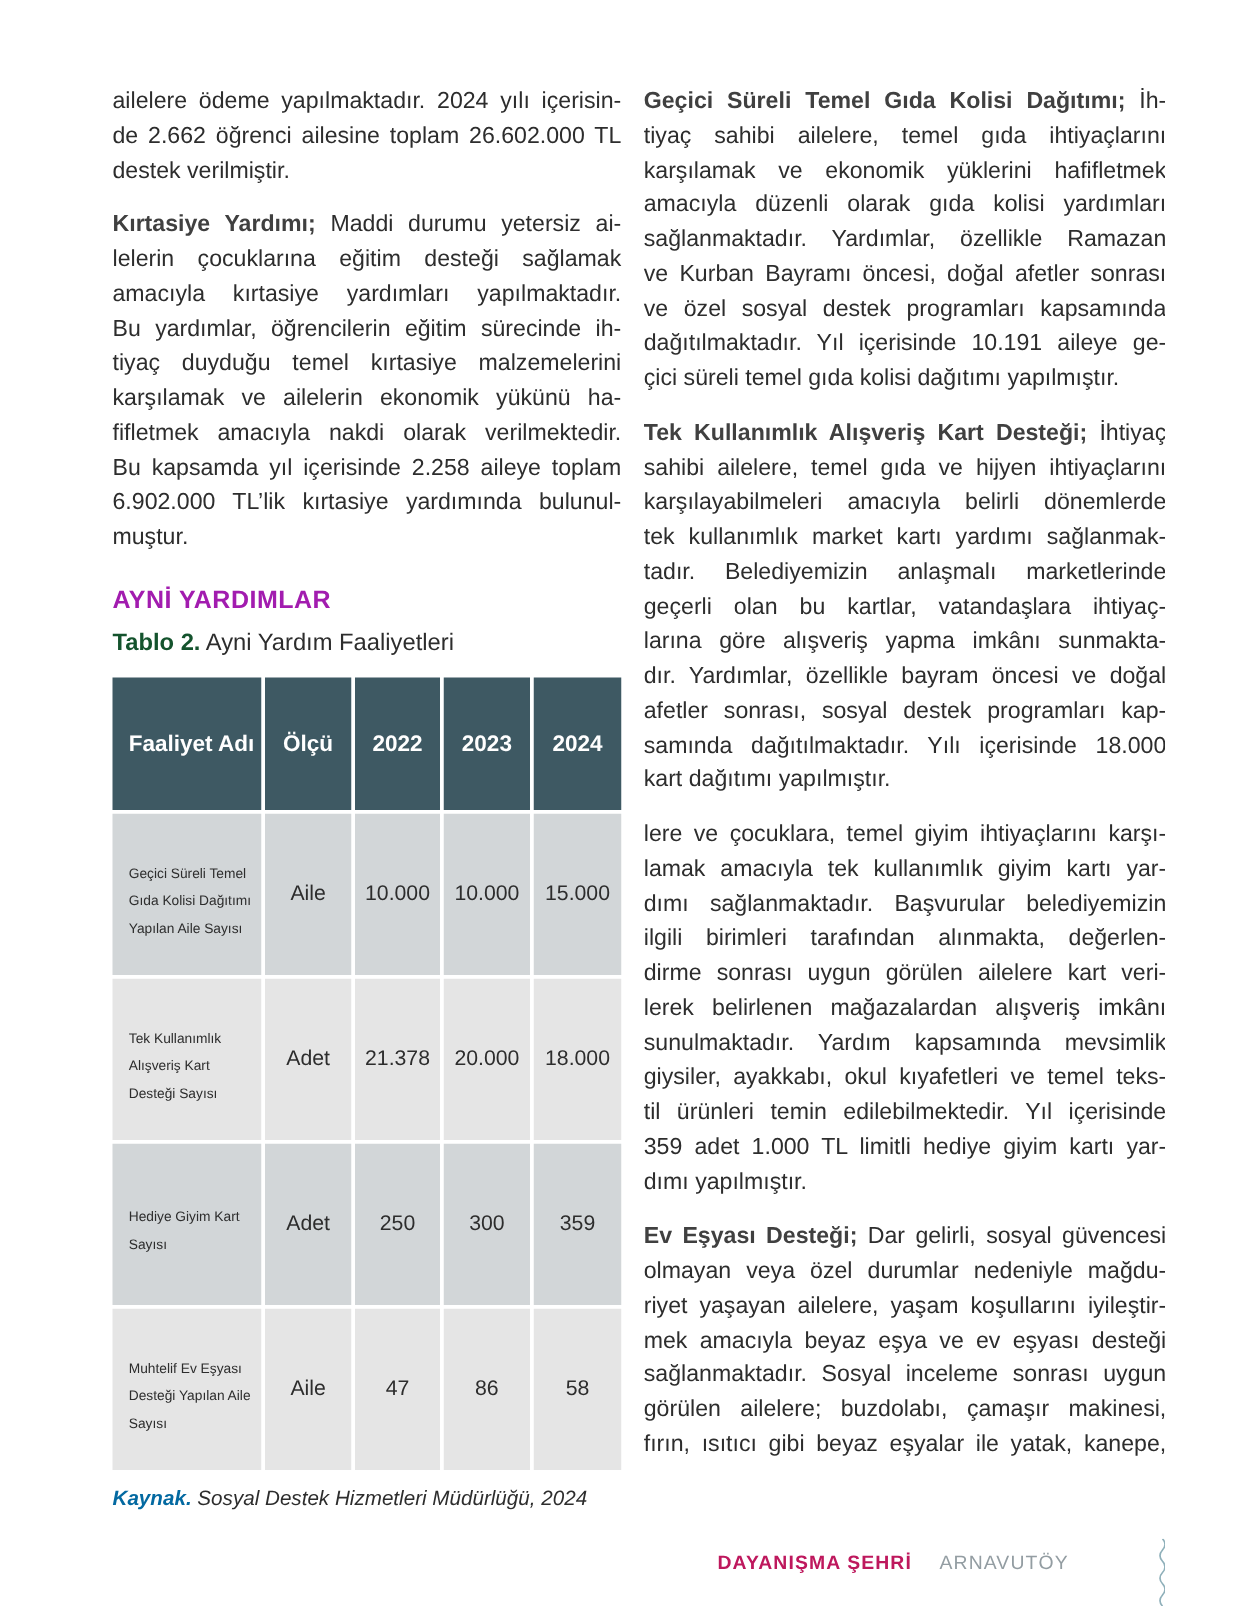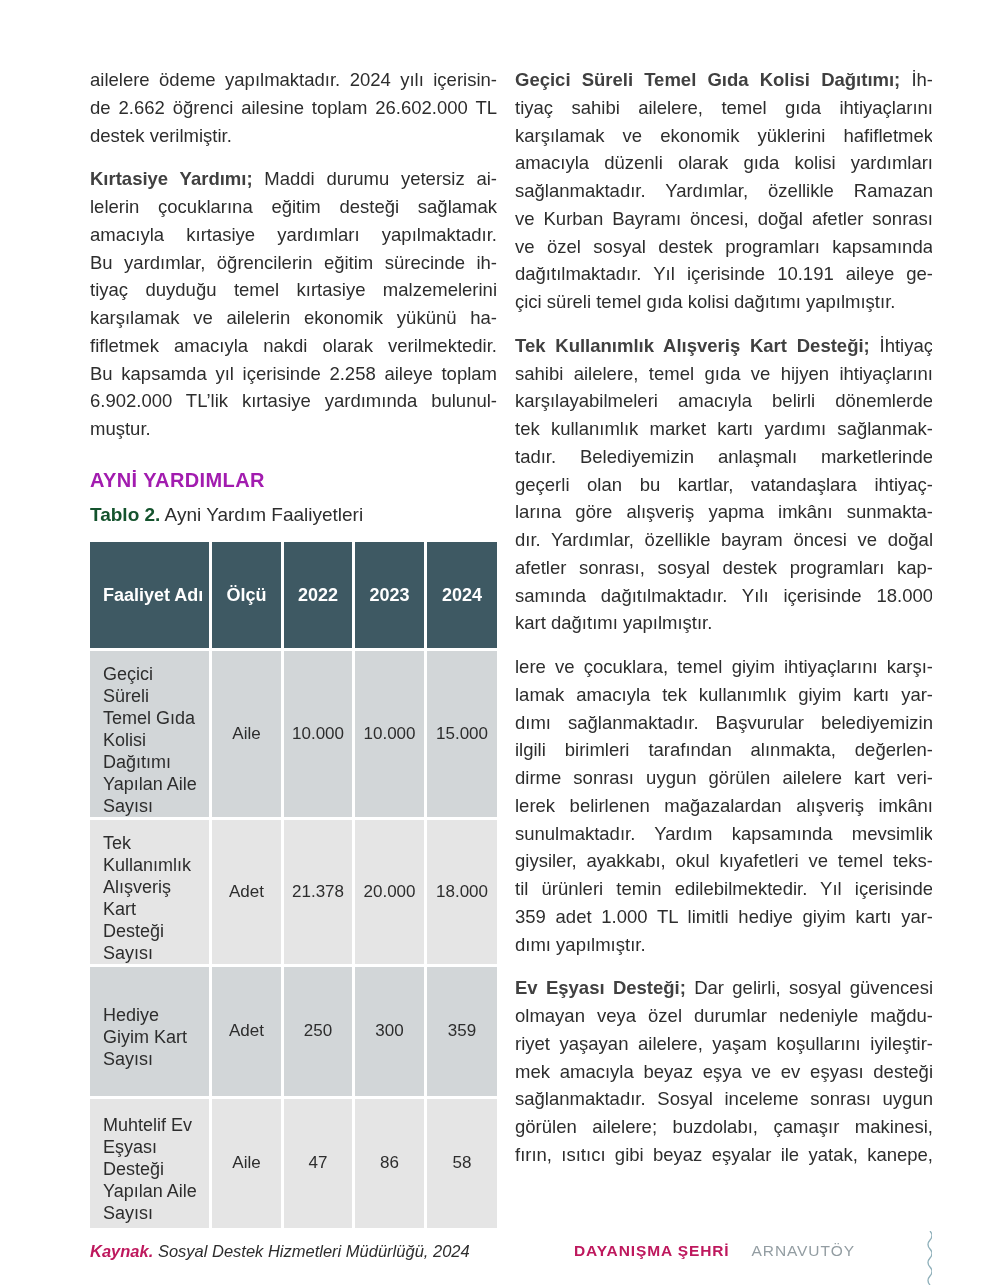--- a/index.html
+++ b/index.html
@@ -31,24 +31,24 @@
   }
   .h-cell.first{justify-content:flex-start;padding-left:13px;}
   .grid-row{min-height:129px;}
   .c-cell{
     display:flex;align-items:center;justify-content:center;
     font-size:17px;background:#d2d6d8;
   }
   .grid-row.alt .c-cell{background:#e5e5e5;}
   .c-cell.name{
     justify-content:flex-start;text-align:left;
-    padding:12px 8px 0 13px;font-size:18px;line-height:22px;
+    padding:12px 8px 0 13px;font-size:11px;line-height:22px;
   }
   .source-line{font-style:italic;font-size:16.5px;margin-top:13px;line-height:21px;}
-  .source-line .src-bold{font-weight:700;color:#be185d;}
+  .source-line .src-bold{font-weight:700;color:#0369a1;}
   .footer-brand{
     position:absolute;top:1242px;right:77px;font-size:15.5px;
     letter-spacing:.9px;color:#939da2;white-space:nowrap;
   }
   .footer-brand .brand-bold{font-weight:700;color:#be185d;margin-right:22px;}
   .footer-page-number{
     position:absolute;left:938px;top:1237px;font-size:20.5px;
     font-weight:700;color:#4f7f91;letter-spacing:1px;margin-top:23px;
   }
   .footer-wave{position:absolute;left:924px;top:1231px;width:12px;height:54px;}

